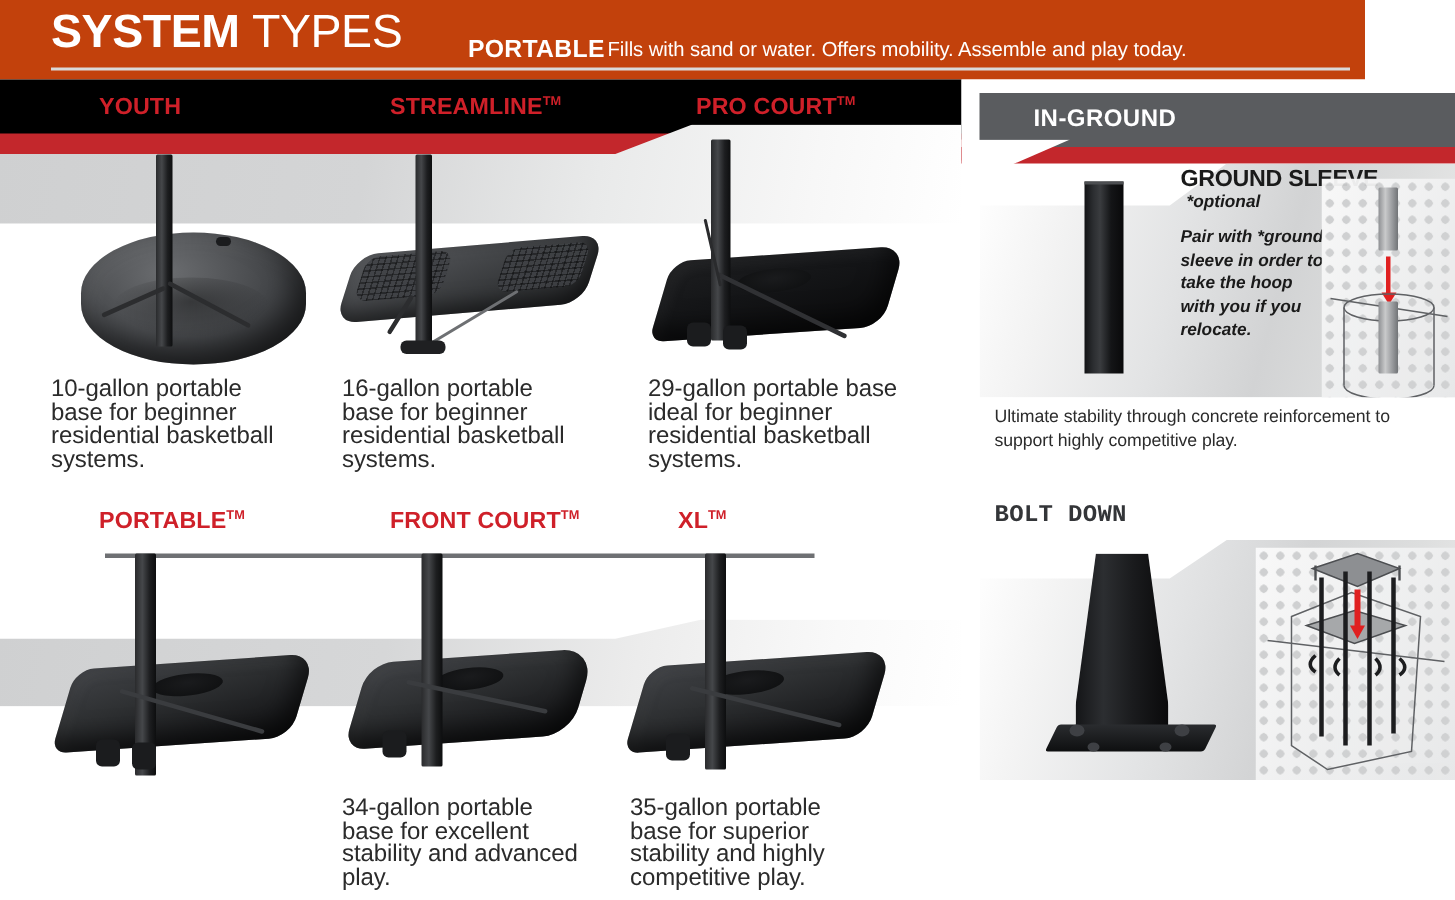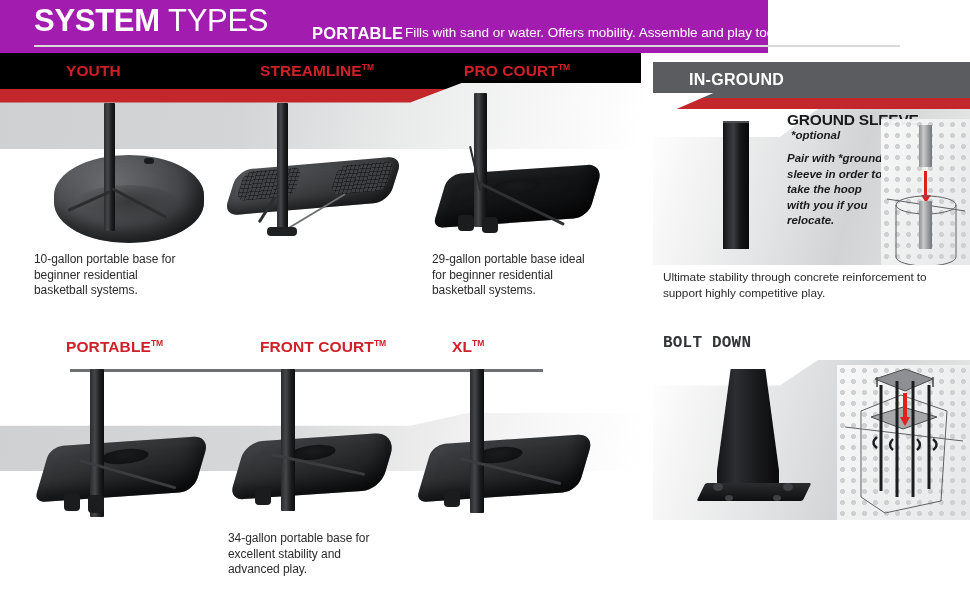--- a/index.html
+++ b/index.html
@@ -5,21 +5,21 @@
   html,body{margin:0;padding:0;}
   body{
     width:970px;height:600px;overflow:hidden;
     background:#ffffff;
     font-family:"Liberation Sans","DejaVu Sans",sans-serif;
     -webkit-font-smoothing:antialiased;
   }
   .page{position:relative;width:970px;height:600px;overflow:hidden;background:#fff;}
 
   
-  .topbar{position:absolute;left:0;top:0;width:768px;height:53px;background:#a21caf;}
+  .topbar{position:absolute;left:0;top:0;width:910px;height:53px;background:#c2410c;}
   .title-main{
     position:absolute;left:34px;top:4px;
     font-size:31px;line-height:33px;color:#fff;letter-spacing:-0.3px;
     white-space:nowrap;
   }
   .title-bold{font-weight:bold;}
   .title-light{font-weight:300;}
   .portable-word{
     position:absolute;left:312px;top:24px;
     font-size:16.5px;font-weight:bold;color:#fff;letter-spacing:0.2px;
@@ -43,21 +43,21 @@
     background:#c3272c;}
   
   .row1-plate{
     position:absolute;left:0;top:30px;width:641px;height:70px;
     background:linear-gradient(100deg,#cfd0d1 0%,#d4d5d6 38%,#e9eaea 62%,#f7f7f7 84%,#ffffff 100%);
     clip-path:polygon(0 28%,64% 28%,72% 0,100% 0,100% 100%,0 100%);
   }
   
   .row1-white{position:absolute;left:0;top:96px;width:641px;height:150px;background:#fff;}
   .prod-cap{
-    position:absolute;font-size:12px;line-height:15.5px;color:#2b2b2b;
+    position:absolute;font-size:16px;line-height:15.5px;color:#2b2b2b;
     letter-spacing:-0.05px;
   }
   .prod-cap.gray{color:#6d6e70;}
 
   
   .plabel{
     position:absolute;font-size:15.5px;font-weight:bold;color:#cf2029;
     letter-spacing:0.1px;white-space:nowrap;margin-left:32px;
   }
   .plabel sup{font-size:8.5px;vertical-align:super;letter-spacing:0;}
@@ -250,20 +250,21 @@
       <div class="base-box blk" style="left:22px;top:78px;width:152px;height:54px;"></div>
       <div class="base-lid" style="left:72px;top:88px;width:48px;height:16px;"></div>
       <div class="pole" style="left:54px;top:2px;width:13px;height:134px;"></div>
       <div class="brace" style="left:58px;top:90px;width:96px;transform:rotate(26deg);background:#303134;"></div>
       <div class="brace" style="left:50px;top:54px;width:46px;transform:rotate(77deg);background:#2a2b2d;height:2px;"></div>
       <div class="wheel" style="left:38px;top:124px;width:16px;height:16px;border-radius:4px;"></div>
       <div class="wheel" style="left:62px;top:126px;width:16px;height:16px;border-radius:4px;"></div>
     </div>
 
     <div class="prod-cap" style="left:34px;top:199px;width:160px;">10-gallon portable base for beginner residential basketball systems.</div>
+    <div class="prod-cap" style="left:228px;top:199px;width:160px;">16-gallon portable base for beginner residential basketball systems.</div>
     <div class="prod-cap" style="left:432px;top:199px;width:168px;">29-gallon portable base ideal for beginner residential basketball systems.</div>
 
     <div class="row-divider"></div>
 
     <div class="plabel" style="left:34px;top:285px;">
       <span>PORTABLE</span><sup>TM</sup>
     </div>
     <div class="plabel" style="left:228px;top:285px;">
       <span>FRONT COURT</span><sup>TM</sup>
     </div>
@@ -292,20 +293,21 @@
 
     <div class="stage" style="left:408px;top:312px;width:200px;height:160px;">
       <div class="base-box" style="left:18px;top:74px;width:158px;height:58px;"></div>
       <div class="base-lid" style="left:66px;top:82px;width:48px;height:16px;"></div>
       <div class="pole" style="left:62px;top:4px;width:14px;height:144px;"></div>
       <div class="brace" style="left:52px;top:92px;width:104px;transform:rotate(14deg);background:#3a3c3f;"></div>
       <div class="wheel" style="left:36px;top:124px;width:16px;height:18px;border-radius:4px;"></div>
     </div>
 
     <div class="prod-cap" style="left:228px;top:478px;width:160px;">34-gallon portable base for excellent stability and advanced play.</div>
+    <div class="prod-cap" style="left:420px;top:478px;width:160px;">35-gallon portable base for superior stability and highly competitive play.</div>
   </div>
 
   <div class="right-region">
 
     <div class="ig-header"></div>
     <div class="ig-header-red"></div>
     <div class="ig-header-red-cut"></div>
     <div class="ig-title">IN-GROUND</div>
 
     <div class="ig-plate"></div>

